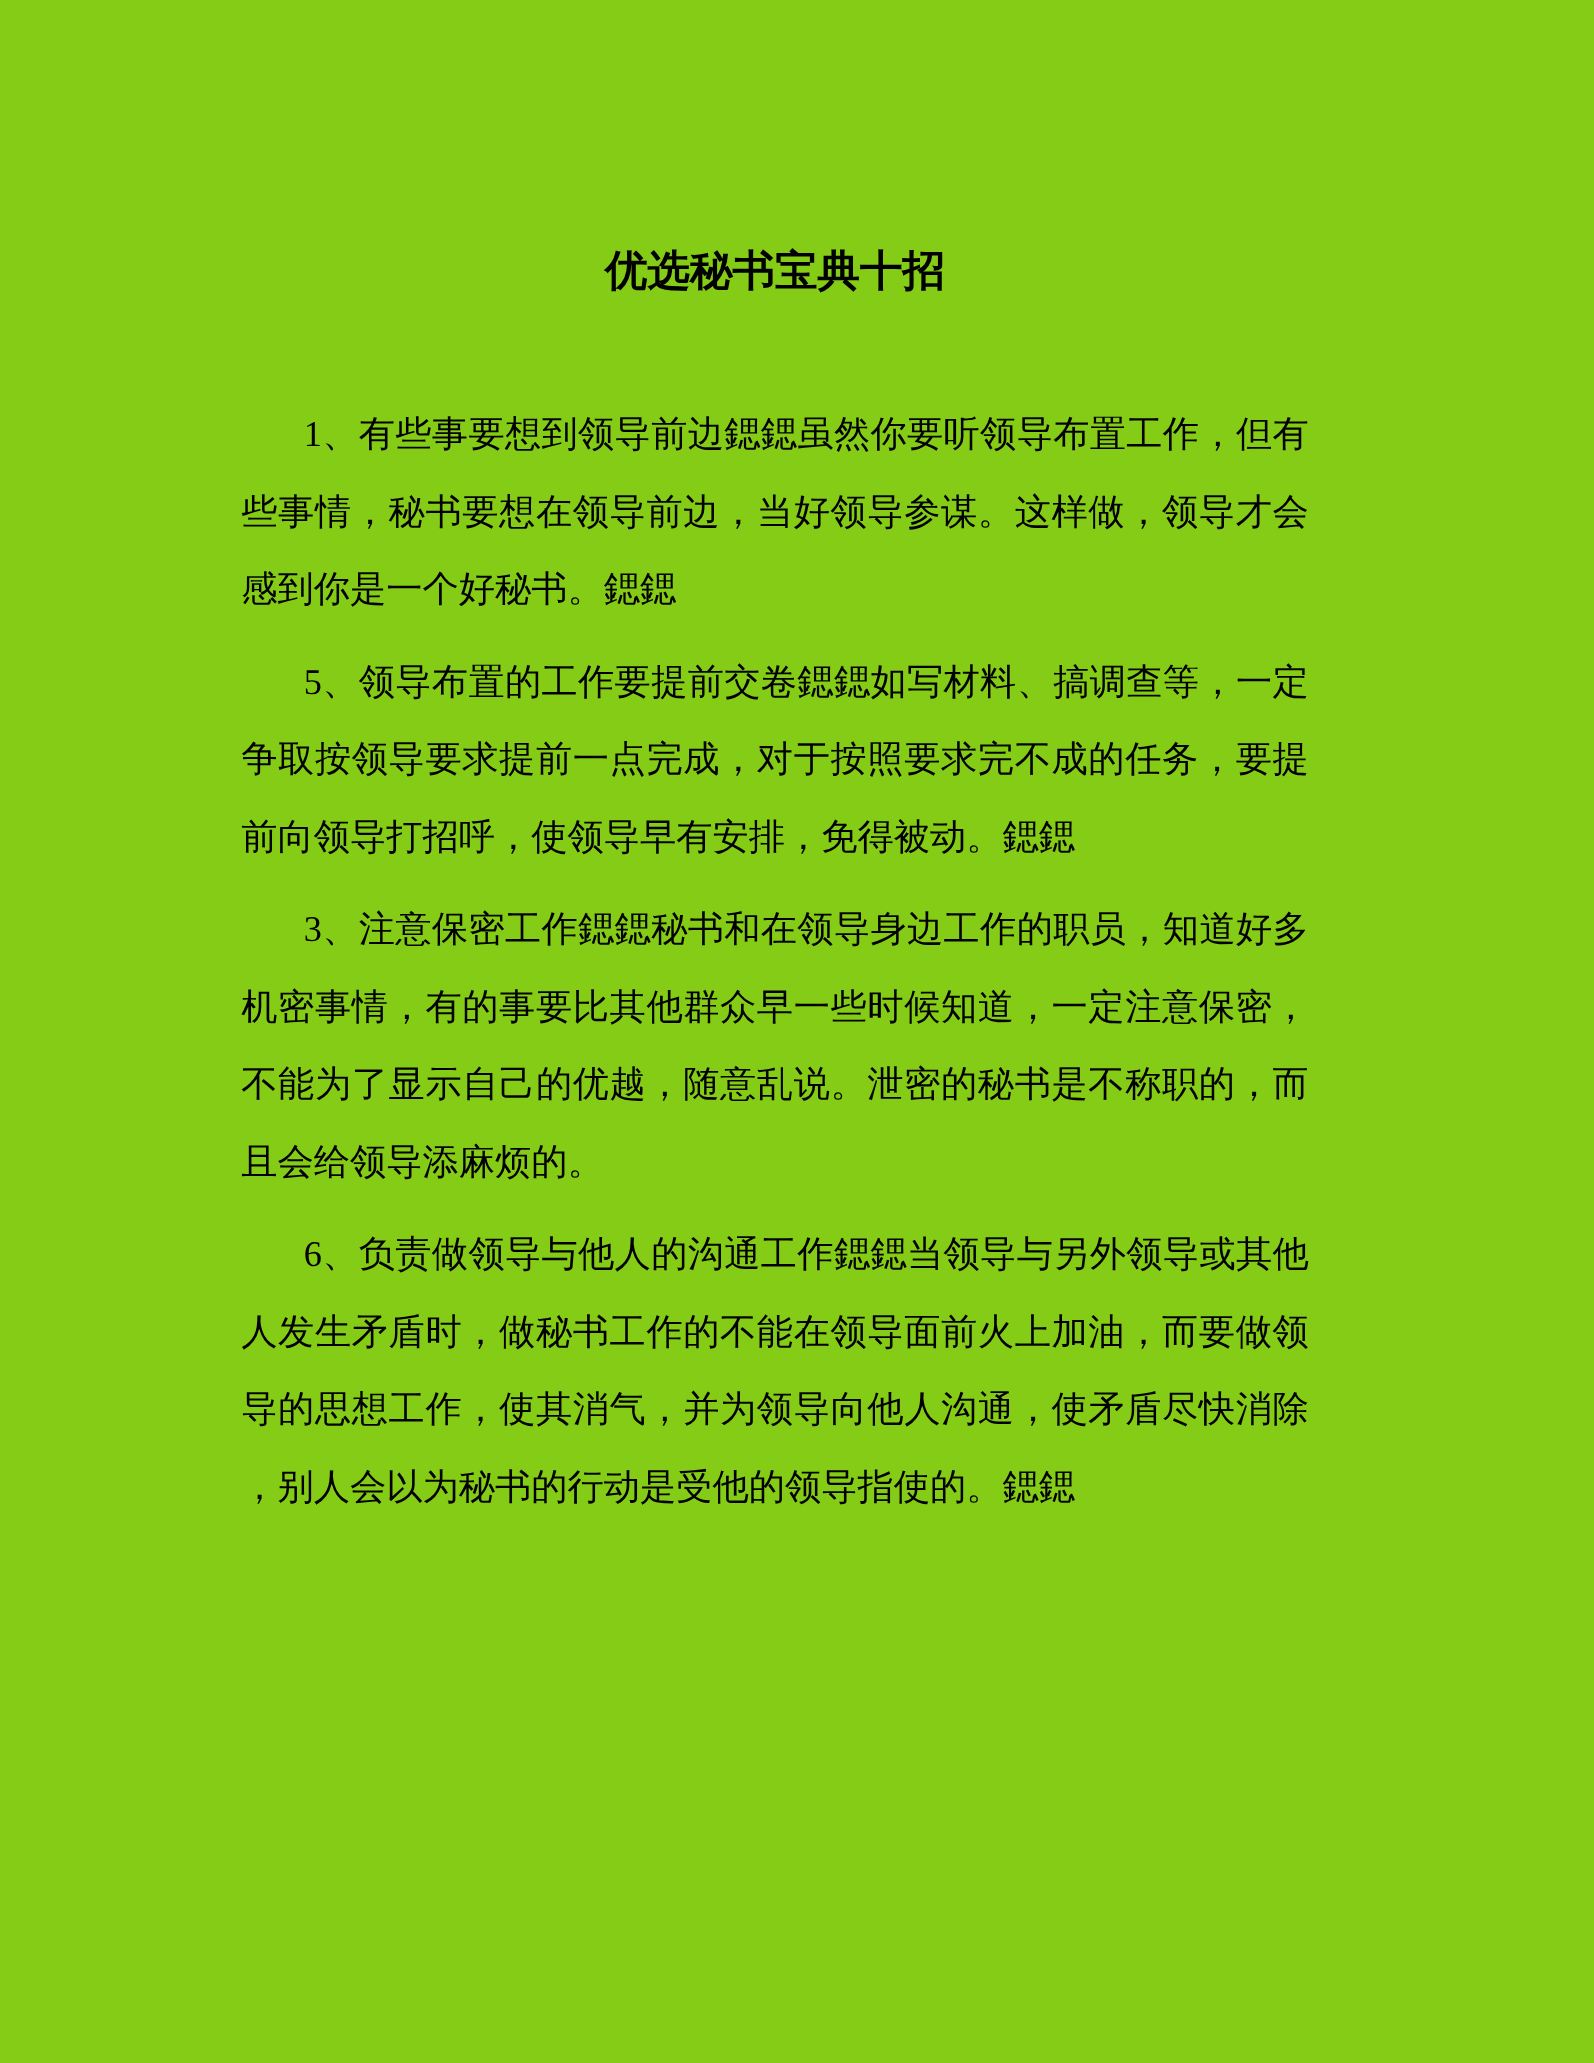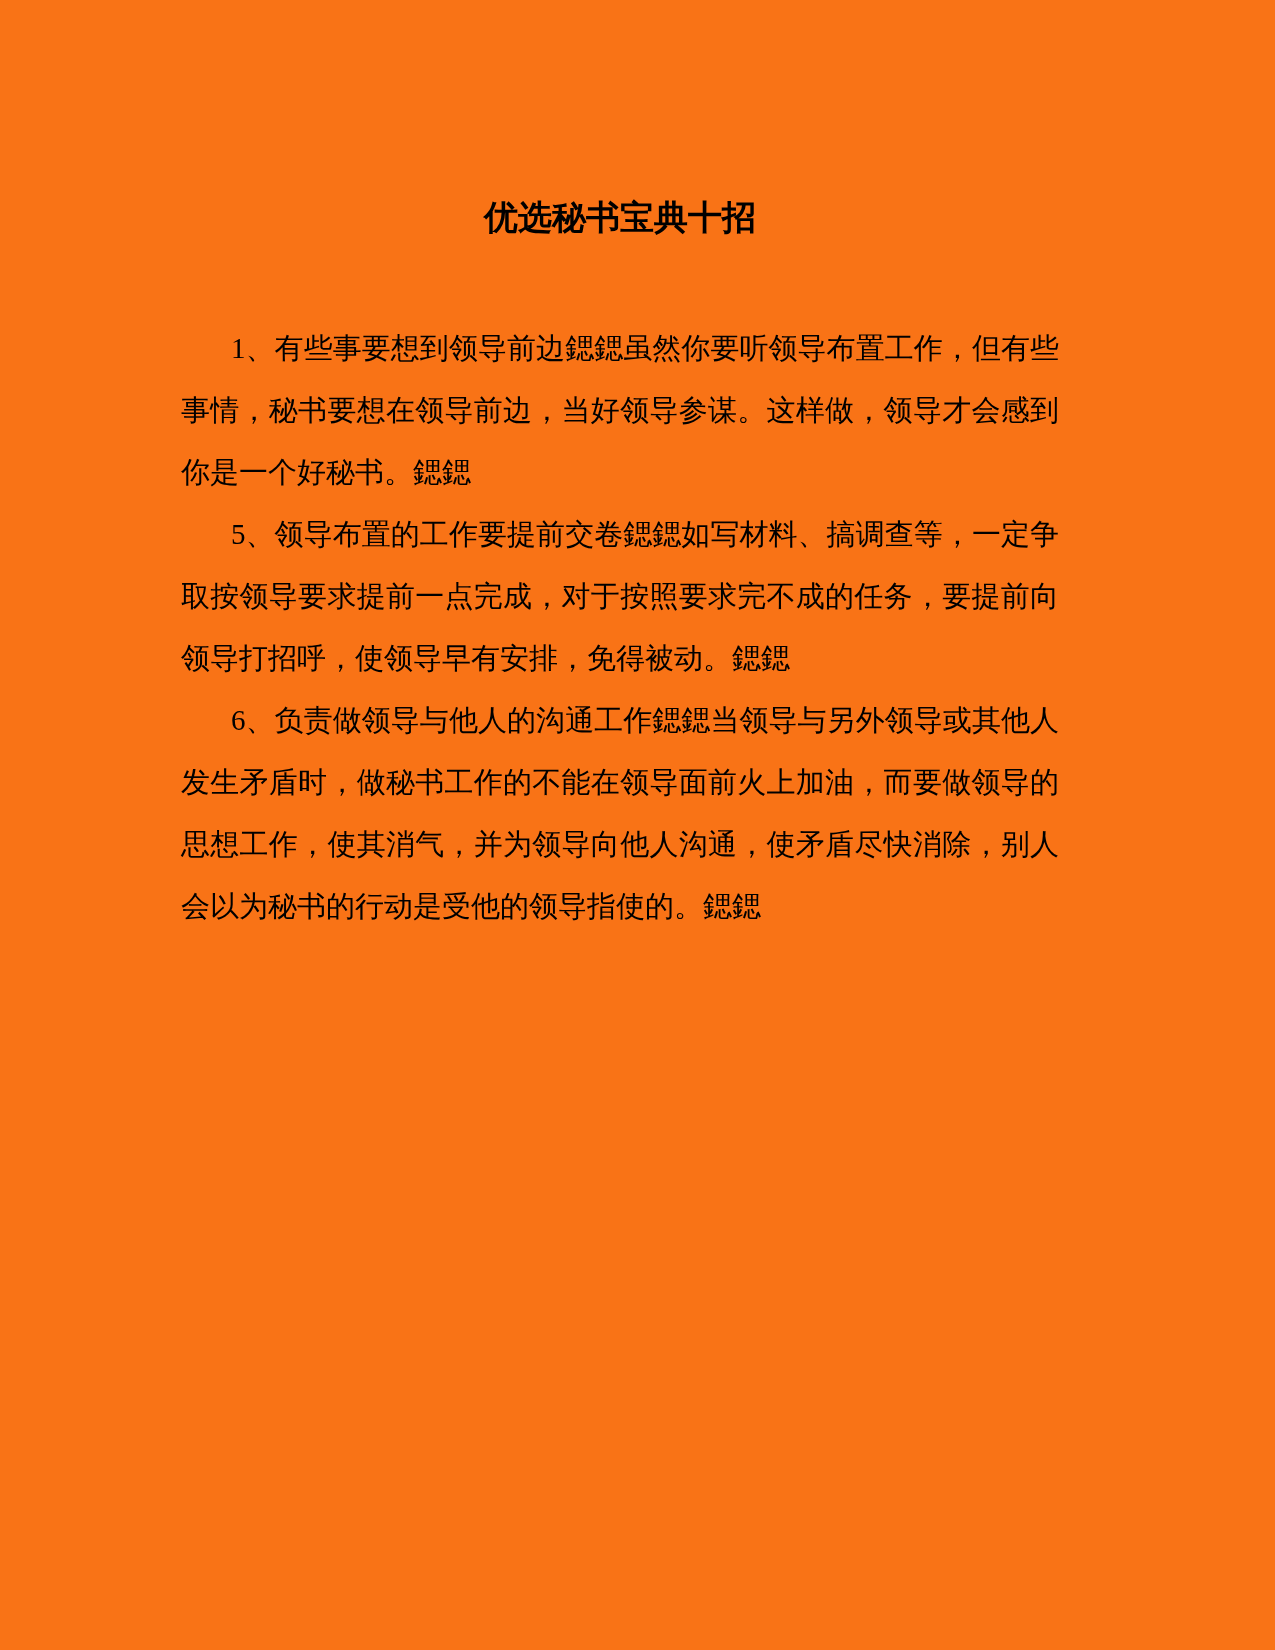--- a/index.html
+++ b/index.html
@@ -7,21 +7,21 @@
   body {
     width: 1275px;
     height: 1650px;
     background: #ffffff;
     font-family: "Liberation Serif", serif;
   }
   .page {
     position: relative;
     width: 1275px;
     height: 1650px;
-    background: #f97316;
+    background: #84cc16;
     overflow: hidden;
     color: #000000;
   }
   .doc-title {
     margin: 0 0 0 181px;
     padding-top: 193px;
     width: 878px;
     text-align: center;
     font-family: "Liberation Sans", sans-serif; 
     font-weight: 700;
@@ -35,28 +35,29 @@
     width: 878px;
     font-family: "Liberation Serif", serif; 
     font-size: 29px;
     line-height: 62px;
     text-align: justify;
     text-justify: inter-character;
     line-break: anywhere; 
     color: #000000;
   }
   .doc-body p {
-    margin: 0;
+    margin: 12px;
     padding: 0;
     text-indent: 50px; 
   }
 </style>
 </head>
 <body>
 
 <div class="page">
   <h1 class="doc-title">优选秘书宝典十招</h1>
   <div class="doc-body" id="doc-body">
       <p>1、有些事要想到领导前边鍶鍶虽然你要听领导布置工作，但有些事情，秘书要想在领导前边，当好领导参谋。这样做，领导才会感到你是一个好秘书。鍶鍶</p>
       <p>5、领导布置的工作要提前交卷鍶鍶如写材料、搞调查等，一定争取按领导要求提前一点完成，对于按照要求完不成的任务，要提前向领导打招呼，使领导早有安排，免得被动。鍶鍶</p>
+      <p>3、注意保密工作鍶鍶秘书和在领导身边工作的职员，知道好多机密事情，有的事要比其他群众早一些时候知道，一定注意保密，不能为了显示自己的优越，随意乱说。泄密的秘书是不称职的，而且会给领导添麻烦的。</p>
       <p>6、负责做领导与他人的沟通工作鍶鍶当领导与另外领导或其他人发生矛盾时，做秘书工作的不能在领导面前火上加油，而要做领导的思想工作，使其消气，并为领导向他人沟通，使矛盾尽快消除，别人会以为秘书的行动是受他的领导指使的。鍶鍶</p>
     </div>
 </div>
 
 </body></html>

